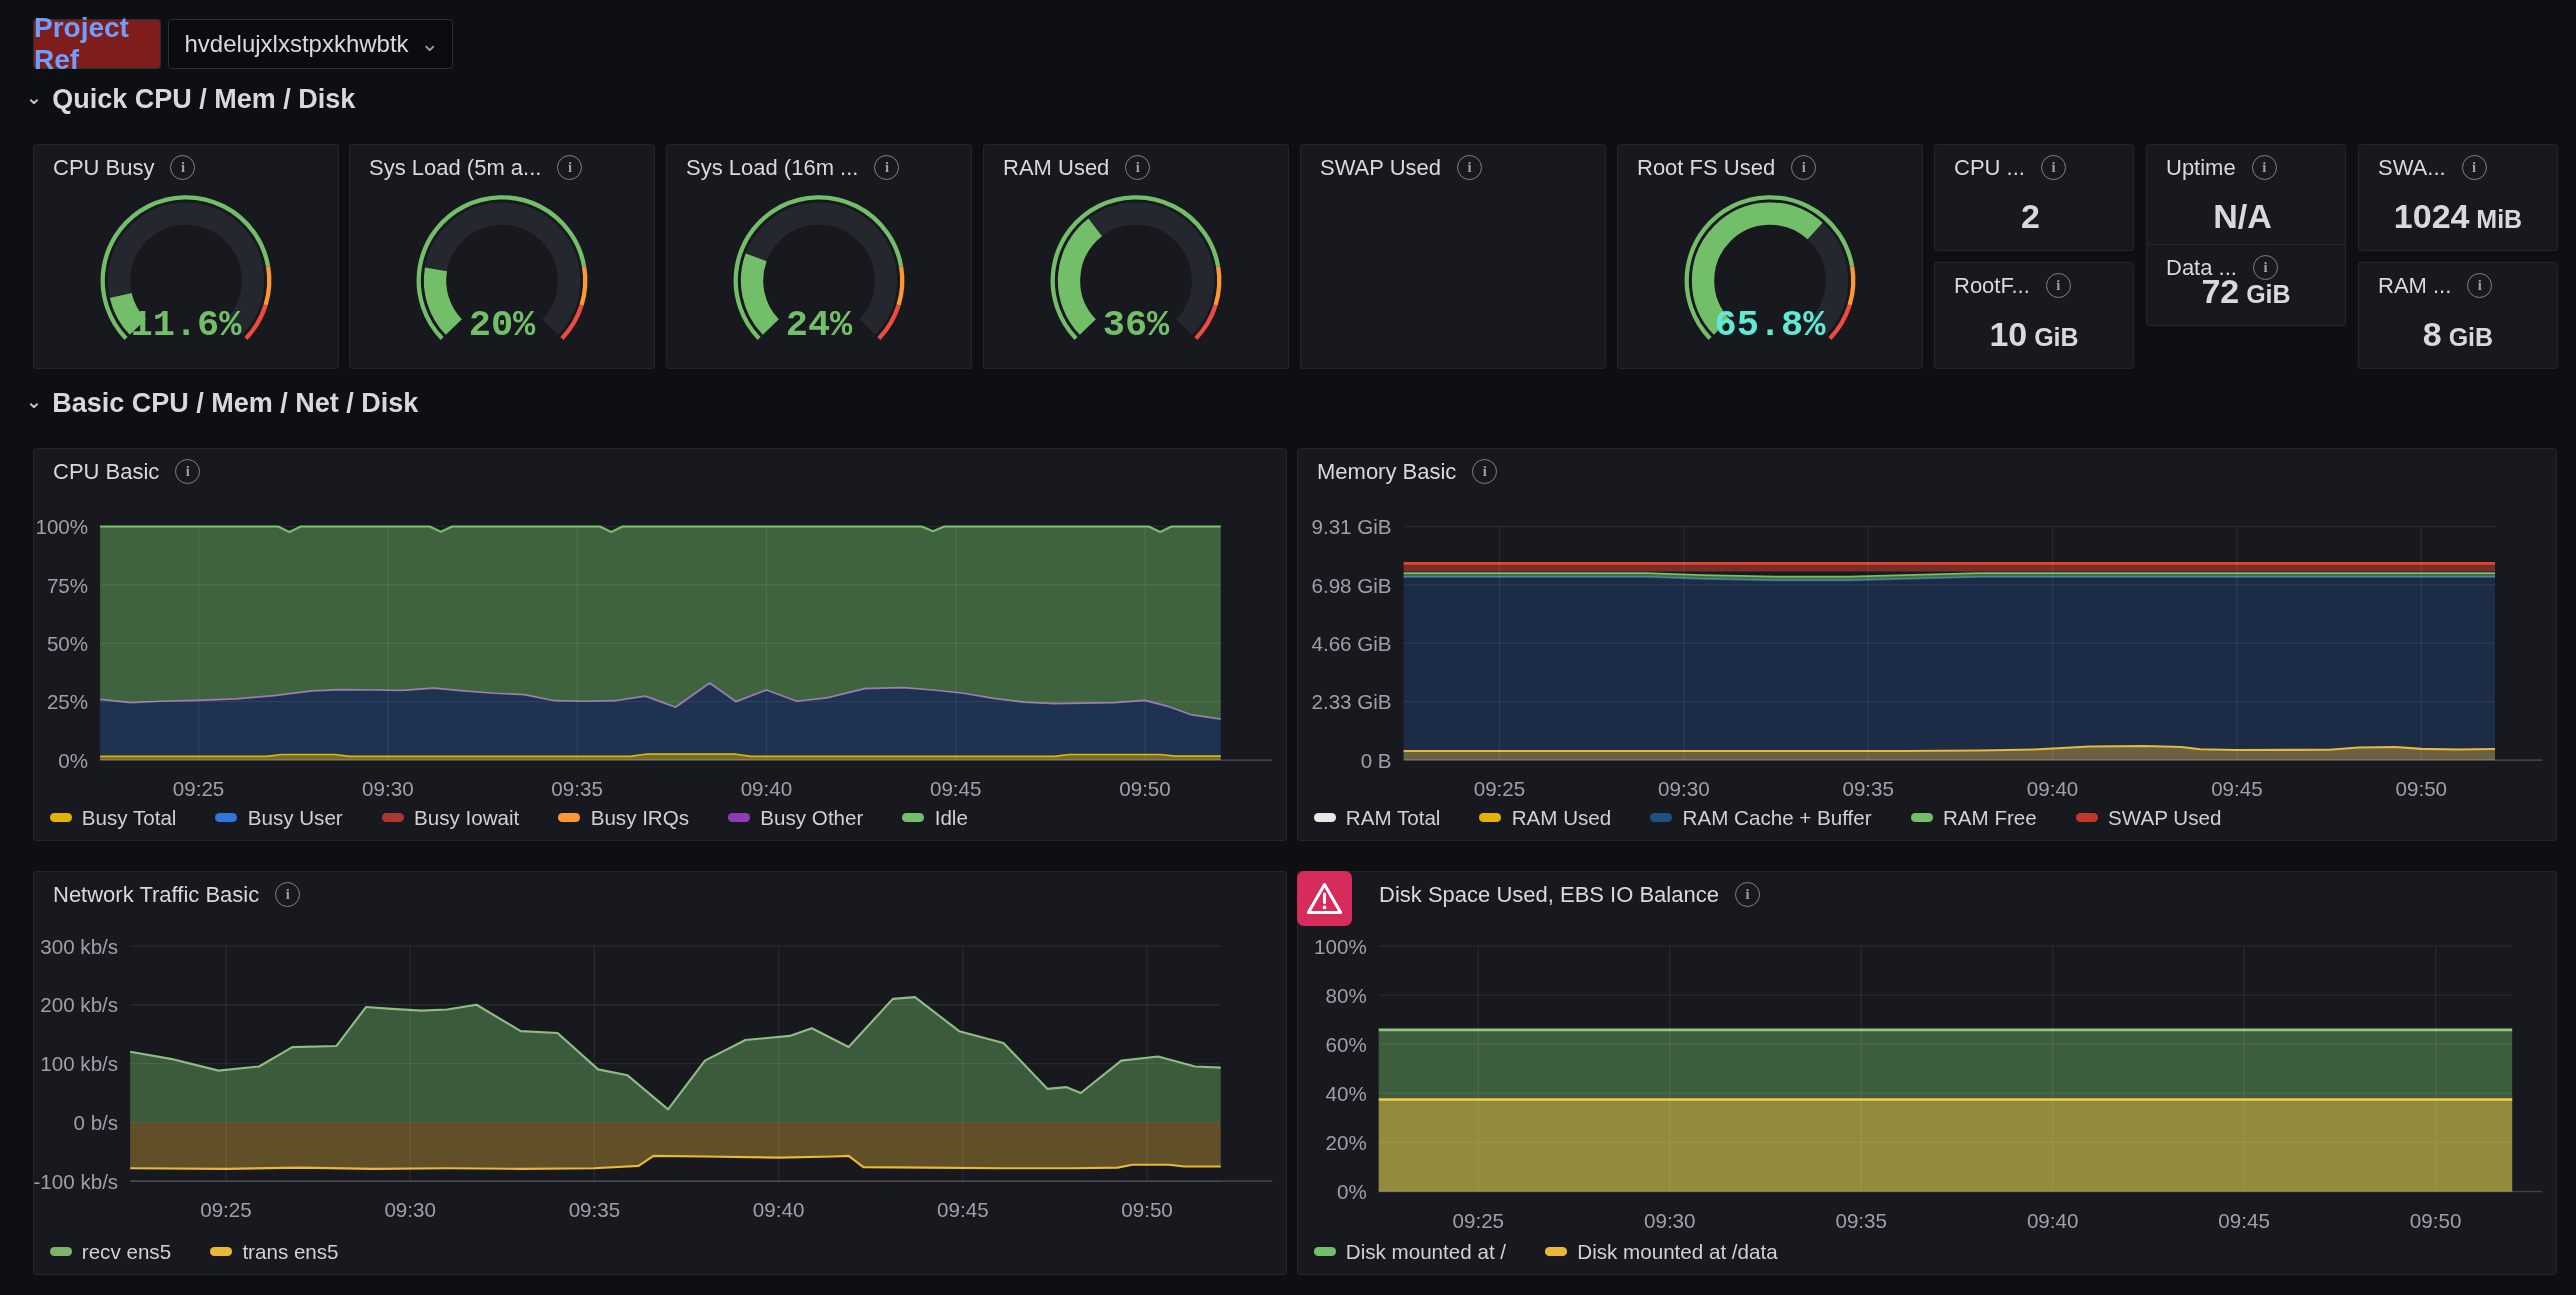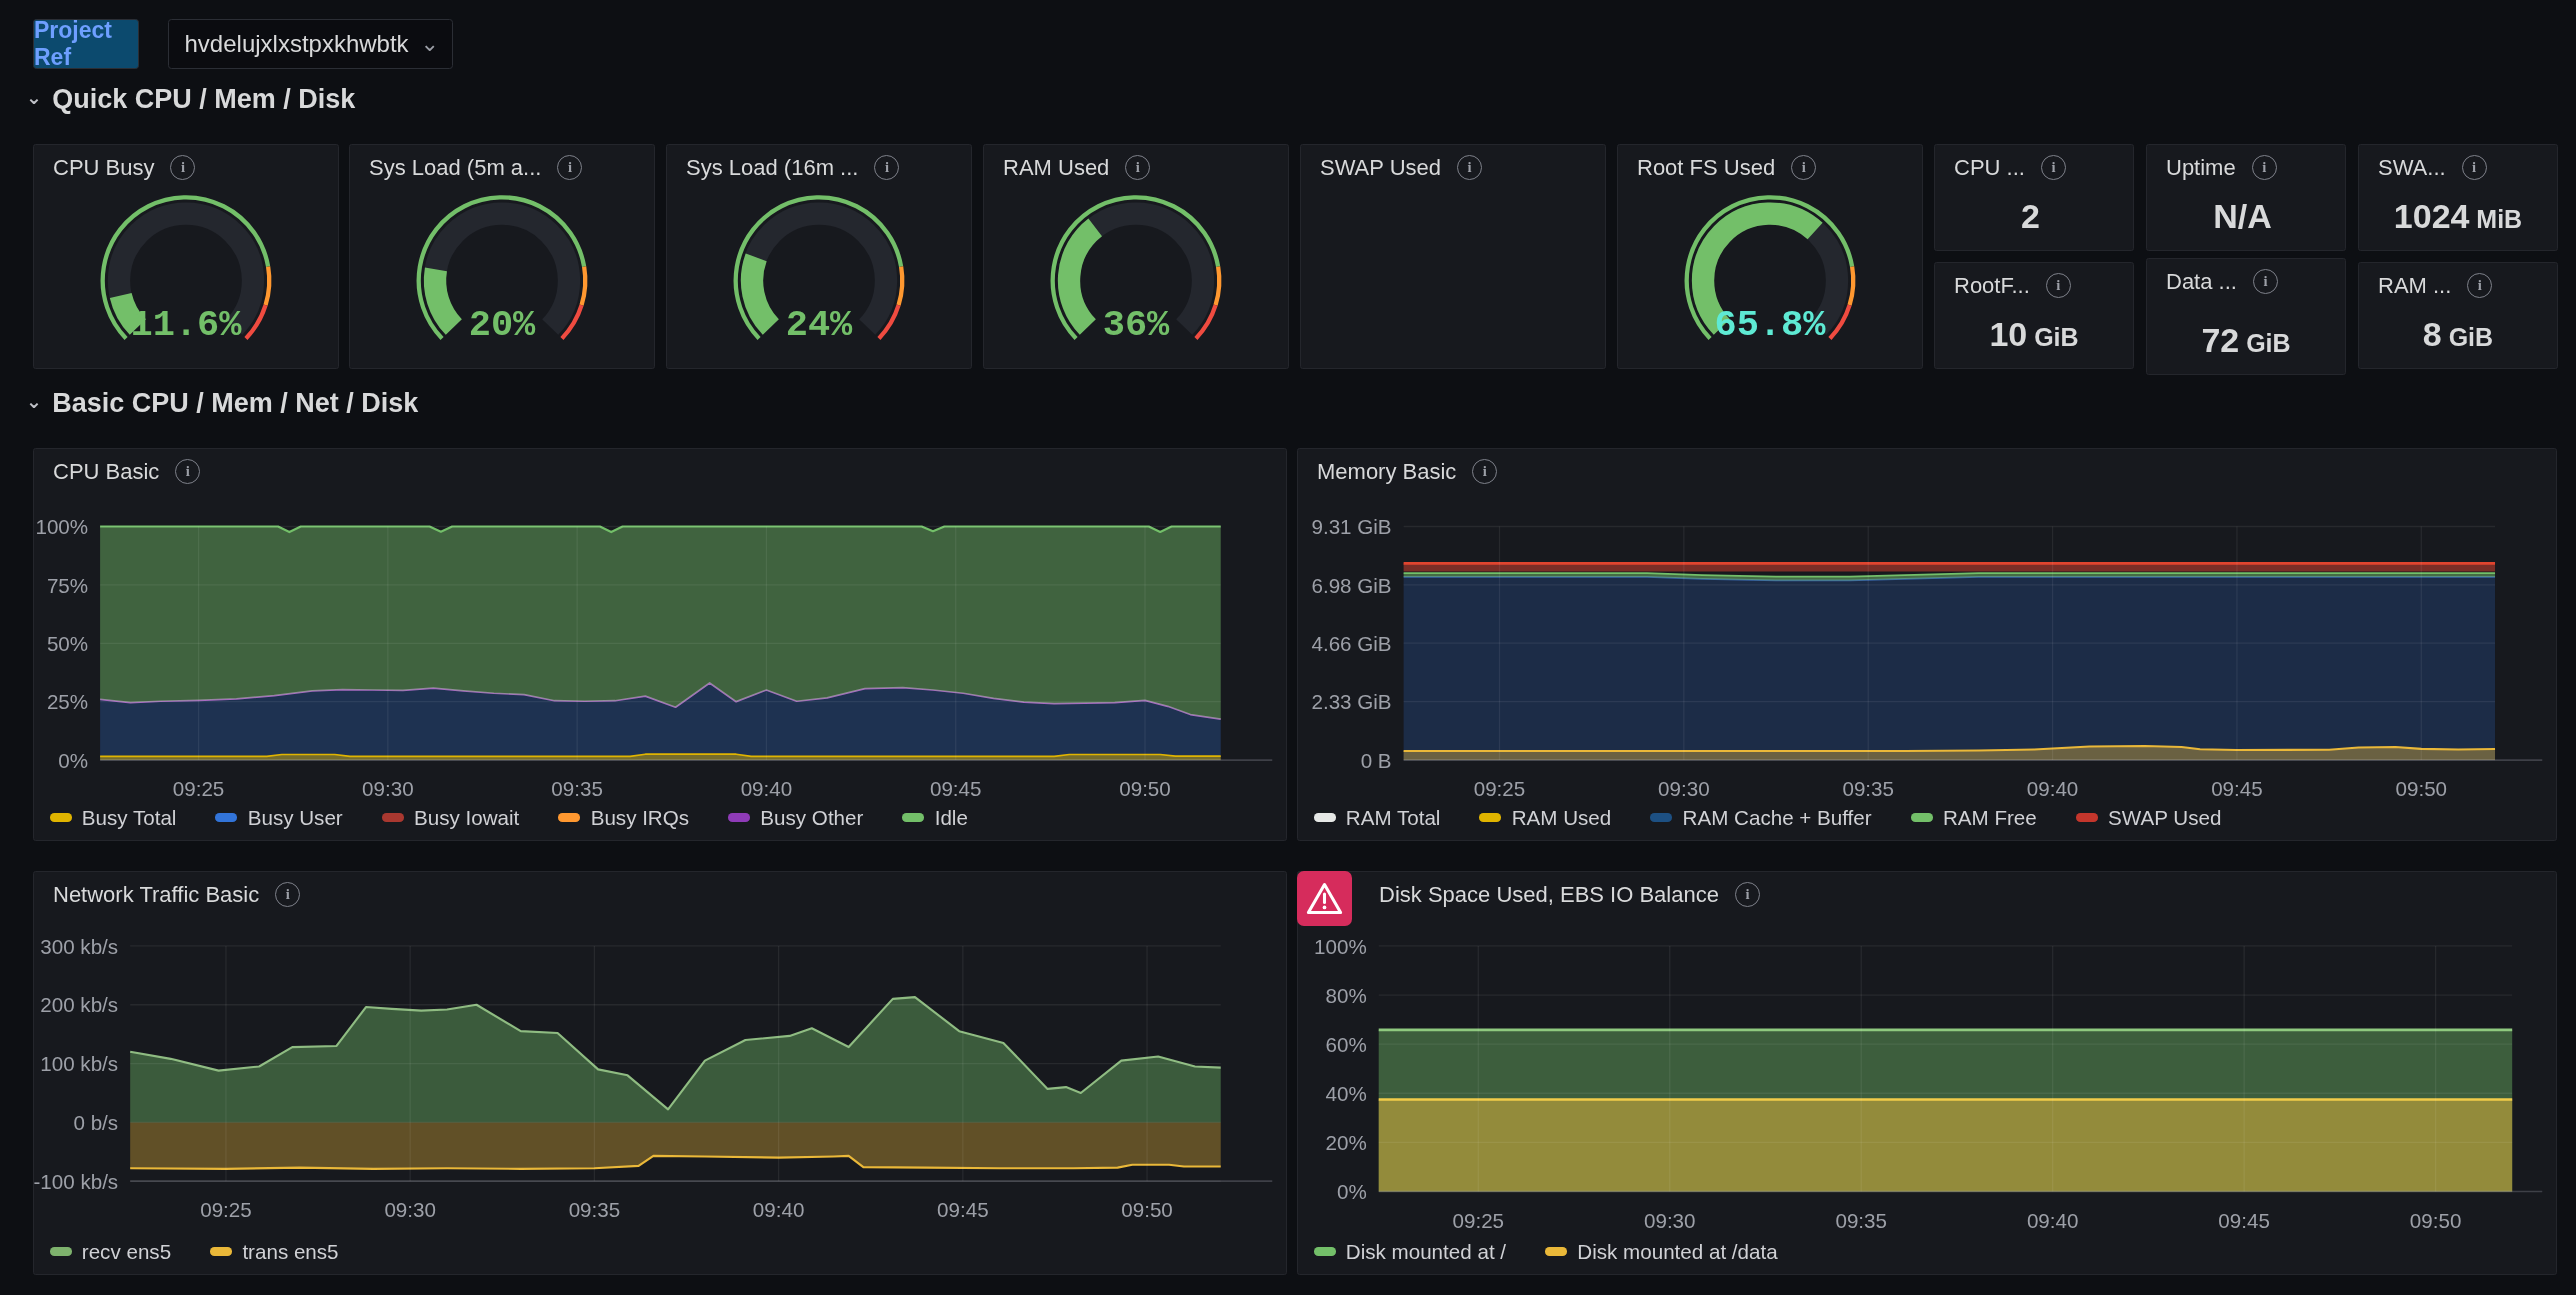--- a/index.html
+++ b/index.html
@@ -1,22 +1,22 @@
 <!DOCTYPE html>
 <html style="font-size:13.7px"><head>
 <meta charset="utf-8">
 <style>
   * { margin:0; padding:0; box-sizing:border-box; }
   html,body { background:#0d0f13; }
   body { font-family:"Liberation Sans","DejaVu Sans",sans-serif; color:#d8d9da; }
   .page { position:relative; width:2576px; height:1296px; background:#0d0f13; overflow:hidden; }
 
   .btn, .dropdown { position:absolute; height:50px; border-radius:3.4px; display:flex; align-items:center; }
-  .btn.project-ref { left:33px; top:19px; width:106px; background:#0c4a6e; border:0.9px solid #2b2e35;
-    justify-content:center; color:#6e9fff; font-size:23px; font-weight:600; }
+  .btn.project-ref { left:33px; top:19px; width:128px; background:#7f1d1d; border:0.9px solid #2b2e35;
+    justify-content:center; color:#6e9fff; font-size:28px; font-weight:600; }
   .dropdown { left:168px; top:19px; width:285px; background:#0b0c10; border:0.9px solid #2b2e35;
     padding:0 15.5px; color:#d8d9da; font-size:24px; font-weight:500; justify-content:space-between; }
   .dropdown .chev { color:#9da0a8; font-size:22px; margin-left:12px; }
 
   .section-header { position:absolute; display:flex; align-items:center; gap:10.3px;
     font-size:27px; font-weight:600; color:#d8d9da; cursor:pointer; }
   .section-header .s-chev { color:#c0c2c8; font-size:19px; transform:translateY(-1.7px); }
 
   .panel { position:absolute; background:#17191e; border:0.9px solid #24262c; border-radius:2.6px; }
   .p-head { position:absolute; left:0; top:0; right:0; height:45px; display:flex; align-items:center;
@@ -153,21 +153,21 @@
       </div>
     <div class="stat-value"><span>1024</span><span class="unit">MiB</span></div>
   </div>
   <div class="panel" style="left:1934px;top:262px;width:200px;height:107px">
     <div class="p-head">
         <span class="p-title">RootF...</span>
         <span class="info-icon">i</span>
       </div>
     <div class="stat-value"><span>10</span><span class="unit">GiB</span></div>
   </div>
-  <div class="panel" style="left:2146px;top:258px;width:200px;height:117px">
+  <div class="panel" style="left:2146px;top:244px;width:200px;height:82px">
     <div class="p-head">
         <span class="p-title">Data ...</span>
         <span class="info-icon">i</span>
       </div>
     <div class="stat-value"><span>72</span><span class="unit">GiB</span></div>
   </div>
   <div class="panel" style="left:2358px;top:262px;width:200px;height:107px">
     <div class="p-head">
         <span class="p-title">RAM ...</span>
         <span class="info-icon">i</span>

